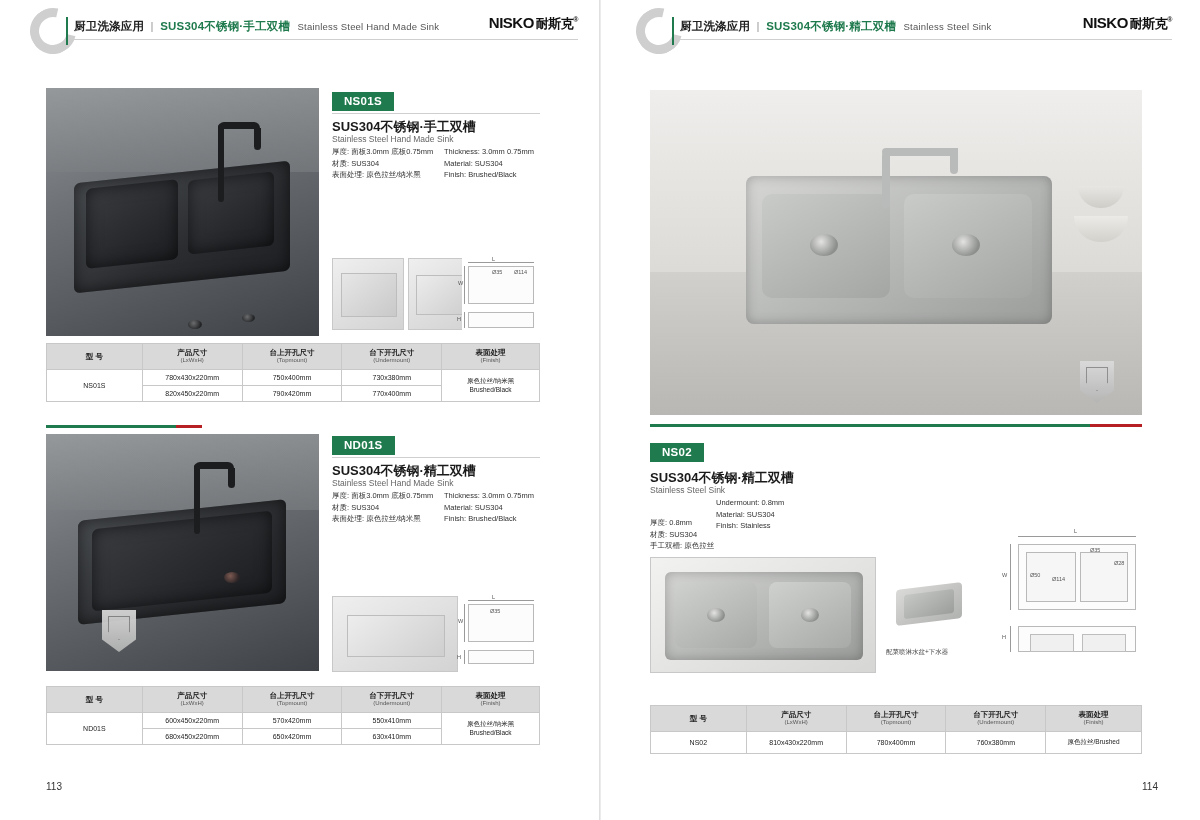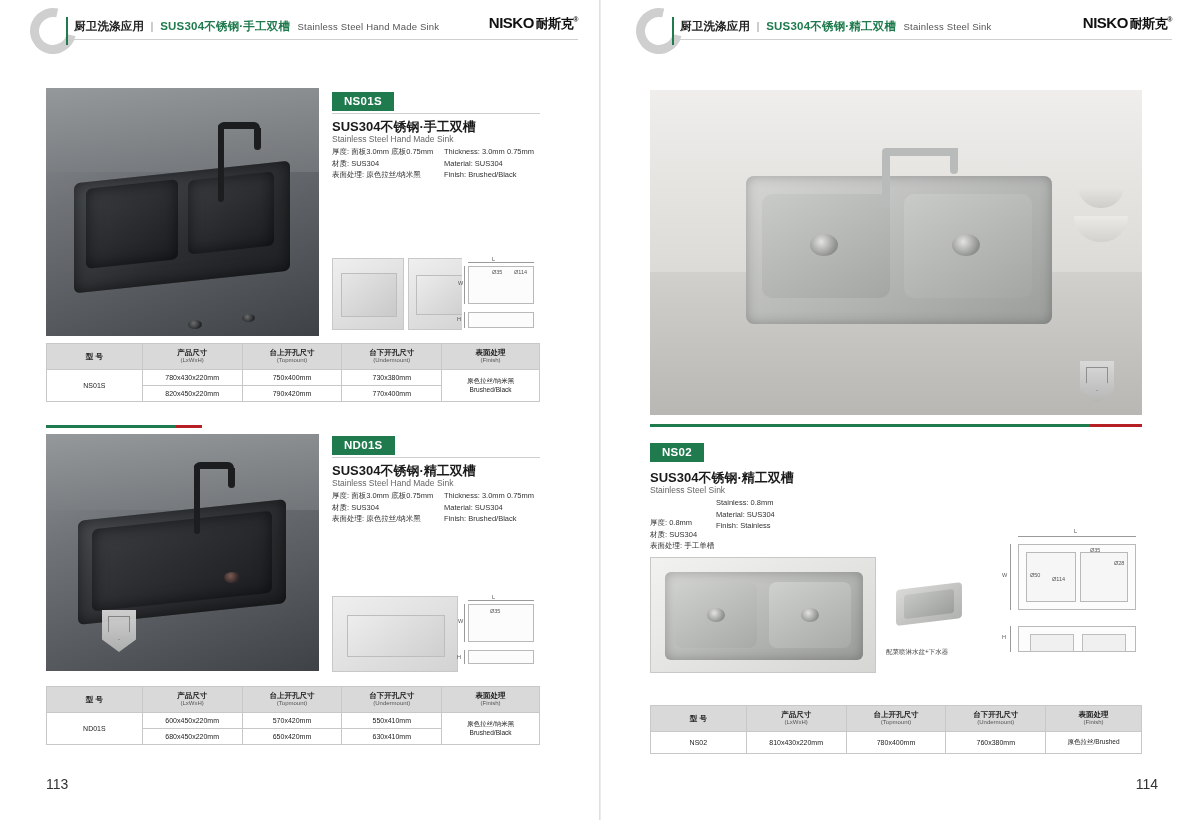--- a/index.html
+++ b/index.html
@@ -265,21 +265,21 @@
   }
   .divider-red {
     position: absolute;
     height: 3px;
     background: #b61f24;
   }
 
   .folio {
     position: absolute;
     bottom: 28px;
-    font-size: 14px;
+    font-size: 10px;
     color: #333;
   }
   .folio-left { left: 46px; }
   .folio-right { right: 42px; }
 
   .caption {
     position: absolute;
     font-size: 6.5px;
     color: #444;
     white-space: nowrap;
@@ -540,24 +540,24 @@
 
       <div class="prod">
         <div class="code-tag" style="left:50px; top:443px;">NS02</div>
 
         <div class="title-cn" style="left:50px; top:469px;">SUS304不锈钢·精工双槽</div>
         <div class="title-en" style="left:50px; top:485px;">Stainless Steel Sink</div>
 
         <div class="specs" style="left:50px; top:497px;margin-top:20px;">
           <span class="row">厚度: 0.8mm</span>
           <span class="row">材质: SUS304</span>
-          <span class="row">表面处理: 手工单槽</span>
+          <span class="row">手工双槽: 原色拉丝</span>
         </div>
         <div class="specs" style="left:116px; top:497px;">
-          <span class="row">Stainless: 0.8mm</span>
+          <span class="row">Undermount: 0.8mm</span>
           <span class="row">Material: SUS304</span>
           <span class="row">Finish: Stainless</span>
         </div>
 
         <div class="thumb" style="left:50px; top:557px; width:226px; height:116px; background:linear-gradient(150deg,#f2f2f0,#d6d6d4);">
           <div class="sink-basin sink-steel" style="left:14px; top:14px; width:198px; height:88px; border-radius:6px;"></div>
           <div class="sink-basin" style="left:24px; top:24px; width:82px; height:66px; border-radius:8px; background:linear-gradient(150deg,#cfd1cf,#a8aaa8);"></div>
           <div class="sink-basin" style="left:118px; top:24px; width:82px; height:66px; border-radius:8px; background:linear-gradient(150deg,#cfd1cf,#a8aaa8);"></div>
           <div class="drain drain-steel" style="left:56px; top:50px; width:18px; height:14px;"></div>
           <div class="drain drain-steel" style="left:150px; top:50px; width:18px; height:14px;"></div>

